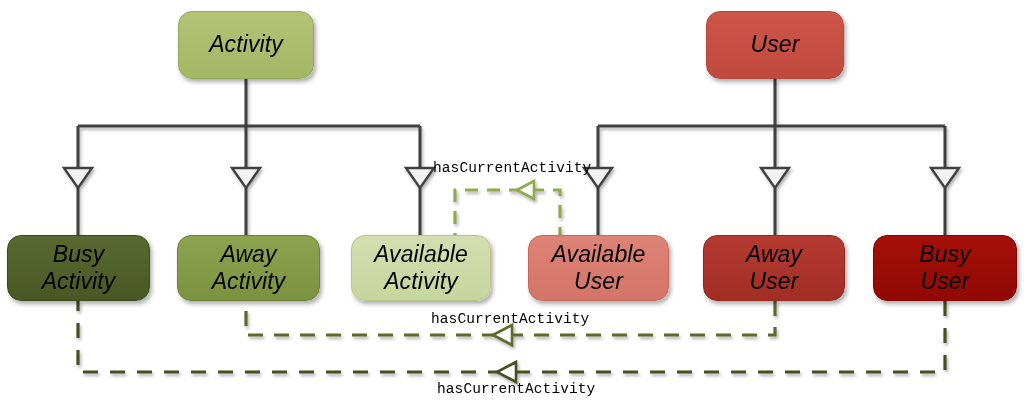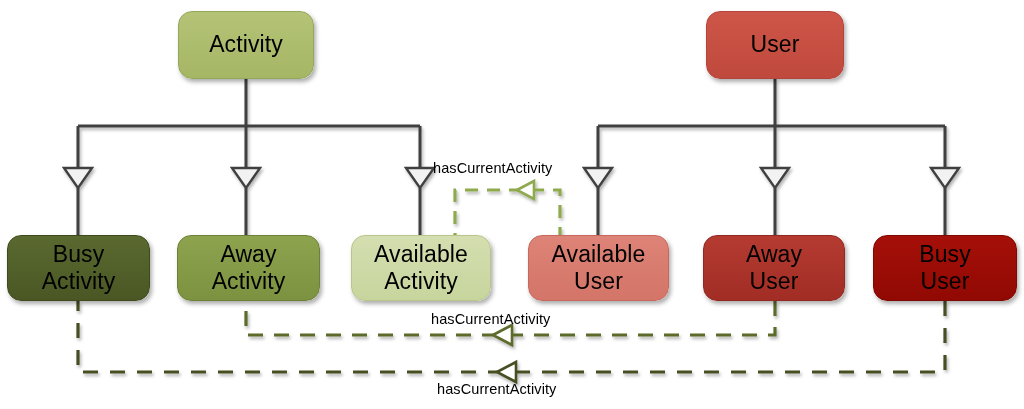--- a/index.html
+++ b/index.html
@@ -32,28 +32,29 @@
     align-items: center;
     justify-content: center;
     text-align: center;
     color: #000000;
     font-size: 23px;
     line-height: 1.18;
     letter-spacing: 0.1px;
     box-shadow: 2px 3px 4px rgba(0,0,0,0.32);
     z-index: 5;
   }
-  .node span { display: block; padding: 0 6px; }
+  .node span { display: block; padding: 0 6px; font-style: italic; }
   .edge-label {
     position: absolute;
     font-size: 14.5px;
     color: #000000;
     white-space: nowrap;
     z-index: 6;
     letter-spacing: 0.1px;
+    font-family: Liberation Mono, monospace;
   }
 </style>
 </head>
 <body>
 
 <div id="diagram-canvas">
 
   <svg id="edge-layer" viewBox="0 0 1024 409" width="1024" height="409" xmlns="http://www.w3.org/2000/svg">
 
     <defs>

